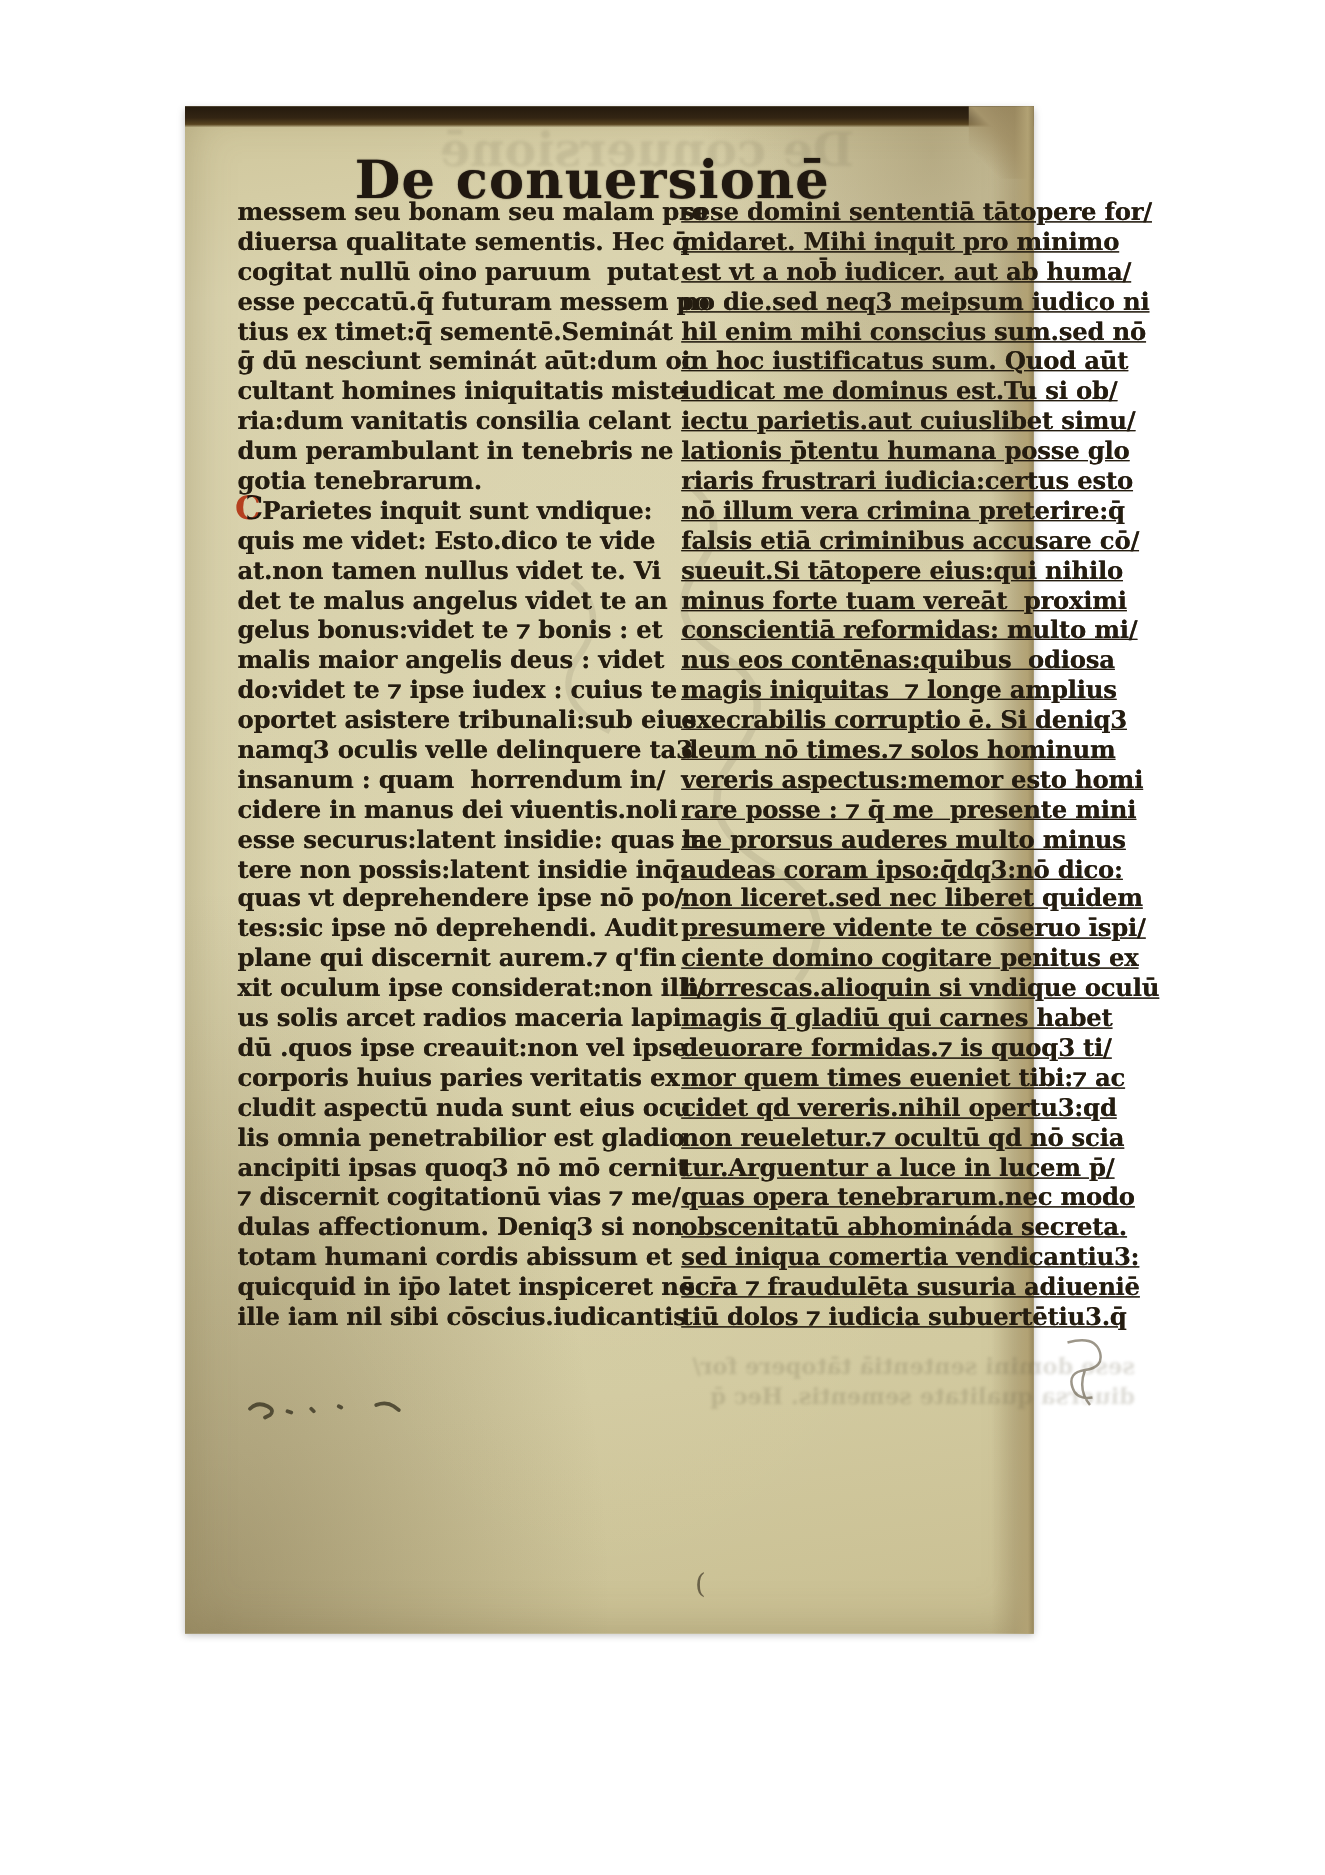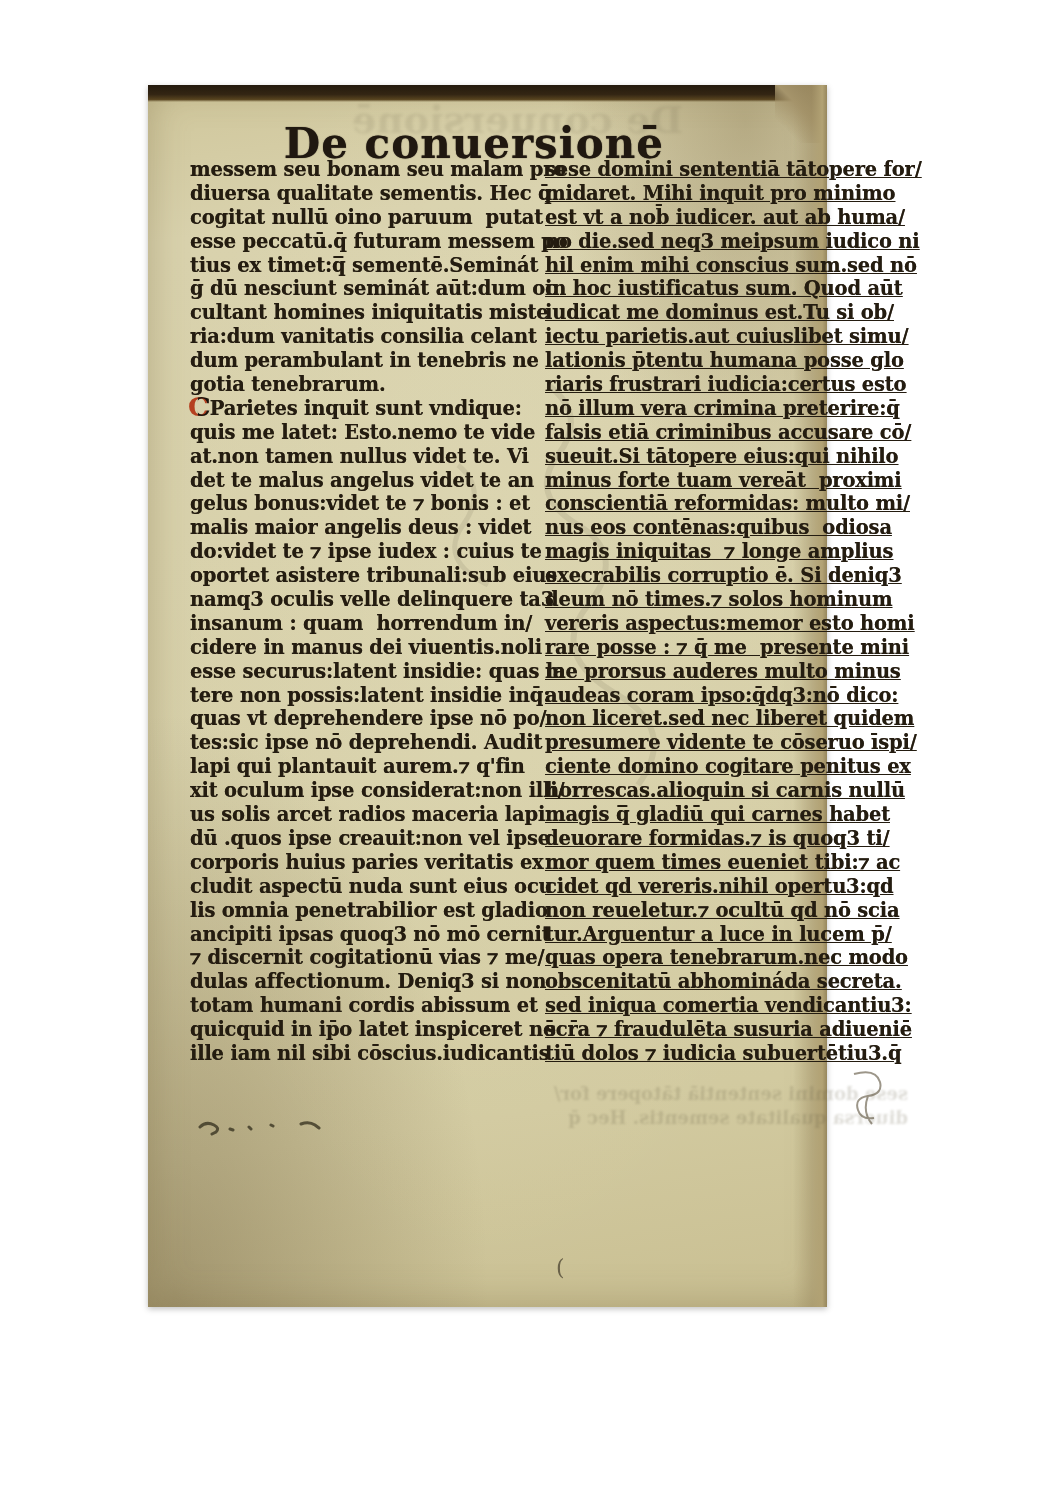--- a/index.html
+++ b/index.html
@@ -84,35 +84,35 @@
       <div class="line">diuersa qualitate sementis. Hec q̄</div>
       <div class="line">cogitat nullū oino paruum  putat</div>
       <div class="line">esse peccatū.q̄ futuram messem po</div>
       <div class="line">tius ex timet:q̄̅ sementē.Seminát</div>
       <div class="line">ḡ dū nesciunt seminát aūt:dum oc</div>
       <div class="line">cultant homines iniquitatis miste</div>
       <div class="line">ria:dum vanitatis consilia celant</div>
       <div class="line">dum perambulant in tenebris ne</div>
       <div class="line">gotia tenebrarum.</div>
       <div class="line">   Parietes inquit sunt vndique:</div>
-      <div class="line">quis me latet: Esto.nemo te vide</div>
+      <div class="line">quis me videt: Esto.dico te vide</div>
       <div class="line">at.non tamen nullus videt te. Vi</div>
       <div class="line">det te malus angelus videt te an</div>
       <div class="line">gelus bonus:videt te ⁊ bonis : et</div>
       <div class="line">malis maior angelis deus : videt</div>
       <div class="line">do:videt te ⁊ ipse iudex : cuius te</div>
       <div class="line">oportet asistere tribunali:sub eius</div>
       <div class="line">namq3 oculis velle delinquere ta3</div>
       <div class="line">insanum : quam  horrendum in/</div>
       <div class="line">cidere in manus dei viuentis.noli</div>
       <div class="line">esse securus:latent insidie: quas la</div>
       <div class="line">tere non possis:latent insidie inq̄:</div>
       <div class="line">quas vt deprehendere ipse nō po/</div>
       <div class="line">tes:sic ipse nō deprehendi. Audit</div>
-      <div class="line">lapi qui plantauit aurem.⁊ q'fin</div>
+      <div class="line">plane qui discernit aurem.⁊ q'fin</div>
       <div class="line">xit oculum ipse considerat:non illi/</div>
       <div class="line">us solis arcet radios maceria lapi</div>
       <div class="line">dū .quos ipse creauit:non vel ipse</div>
       <div class="line">corporis huius paries veritatis ex</div>
       <div class="line">cludit aspectū nuda sunt eius ocu</div>
       <div class="line">lis omnia penetrabilior est gladio</div>
       <div class="line">ancipiti ipsas quoq3 nō mō cernit</div>
       <div class="line">⁊ discernit cogitationū vias ⁊ me/</div>
       <div class="line">dulas affectionum. Deniq3 si non</div>
       <div class="line">totam humani cordis abissum et</div>
@@ -140,21 +140,21 @@
       <div class="line">magis iniquitas  ⁊ longe amplius</div>
       <div class="line">execrabilis corruptio ē. Si deniq3</div>
       <div class="line">deum nō times.⁊ solos hominum</div>
       <div class="line">vereris aspectus:memor esto homi</div>
       <div class="line">rare posse : ⁊ q̄ me  presente mini</div>
       <div class="line">me prorsus auderes multo minus</div>
       <div class="line">audeas coram ipso:q̄dq3:nō dico:</div>
       <div class="line">non liceret.sed nec liberet quidem</div>
       <div class="line">presumere vidente te cōseruo īspi/</div>
       <div class="line">ciente domino cogitare penitus ex</div>
-      <div class="line">horrescas.alioquin si carnis nullū</div>
+      <div class="line">horrescas.alioquin si vndique oculū</div>
       <div class="line">magis q̄̅ gladiū qui carnes habet</div>
       <div class="line">deuorare formidas.⁊ is quoq3 ti/</div>
       <div class="line">mor quem times eueniet tibi:⁊ ac</div>
       <div class="line">cidet qd vereris.nihil opertu3:qd</div>
       <div class="line">non reueletur.⁊ ocultū qd nō scia</div>
       <div class="line">tur.Arguentur a luce in lucem p̄/</div>
       <div class="line">quas opera tenebrarum.nec modo</div>
       <div class="line">obscenitatū abhomináda secreta.</div>
       <div class="line">sed iniqua comertia vendicantiu3:</div>
       <div class="line">scr̄a ⁊ fraudulēta susuria adiueniē</div>

